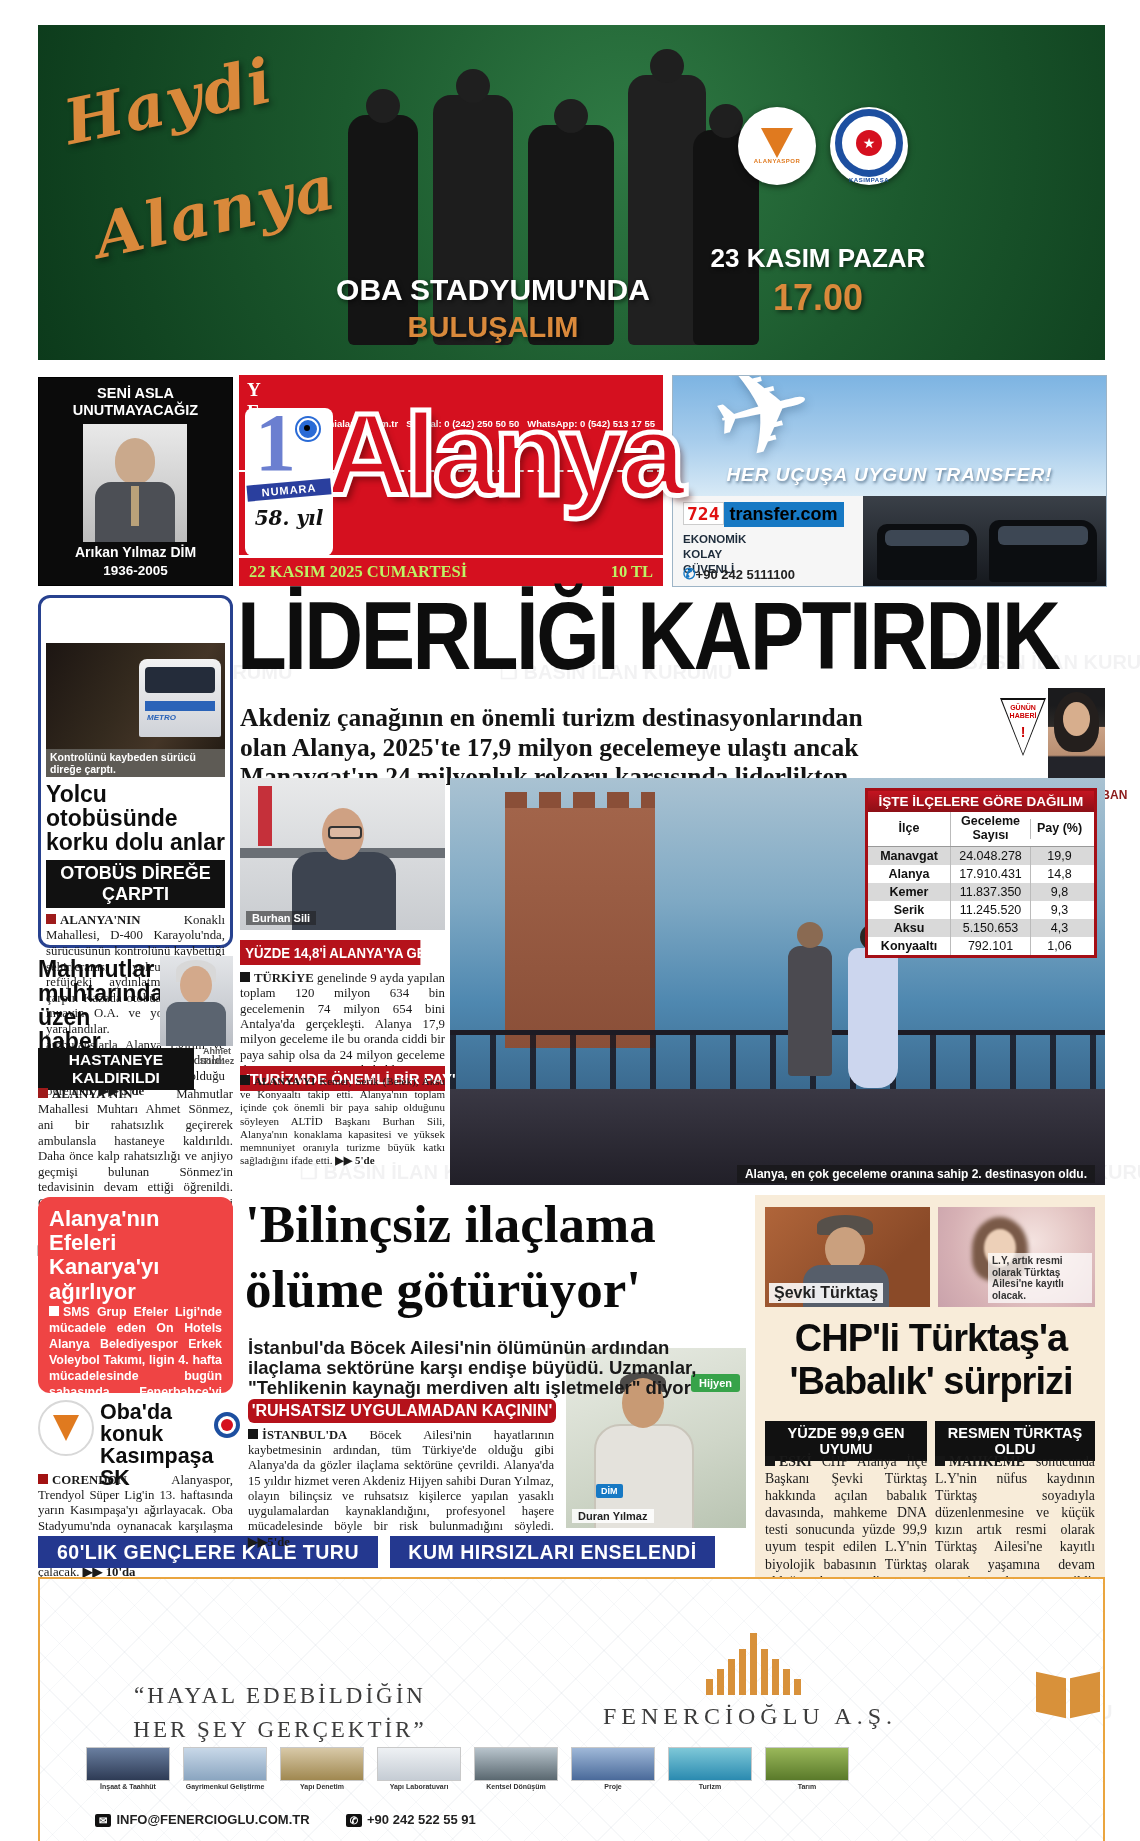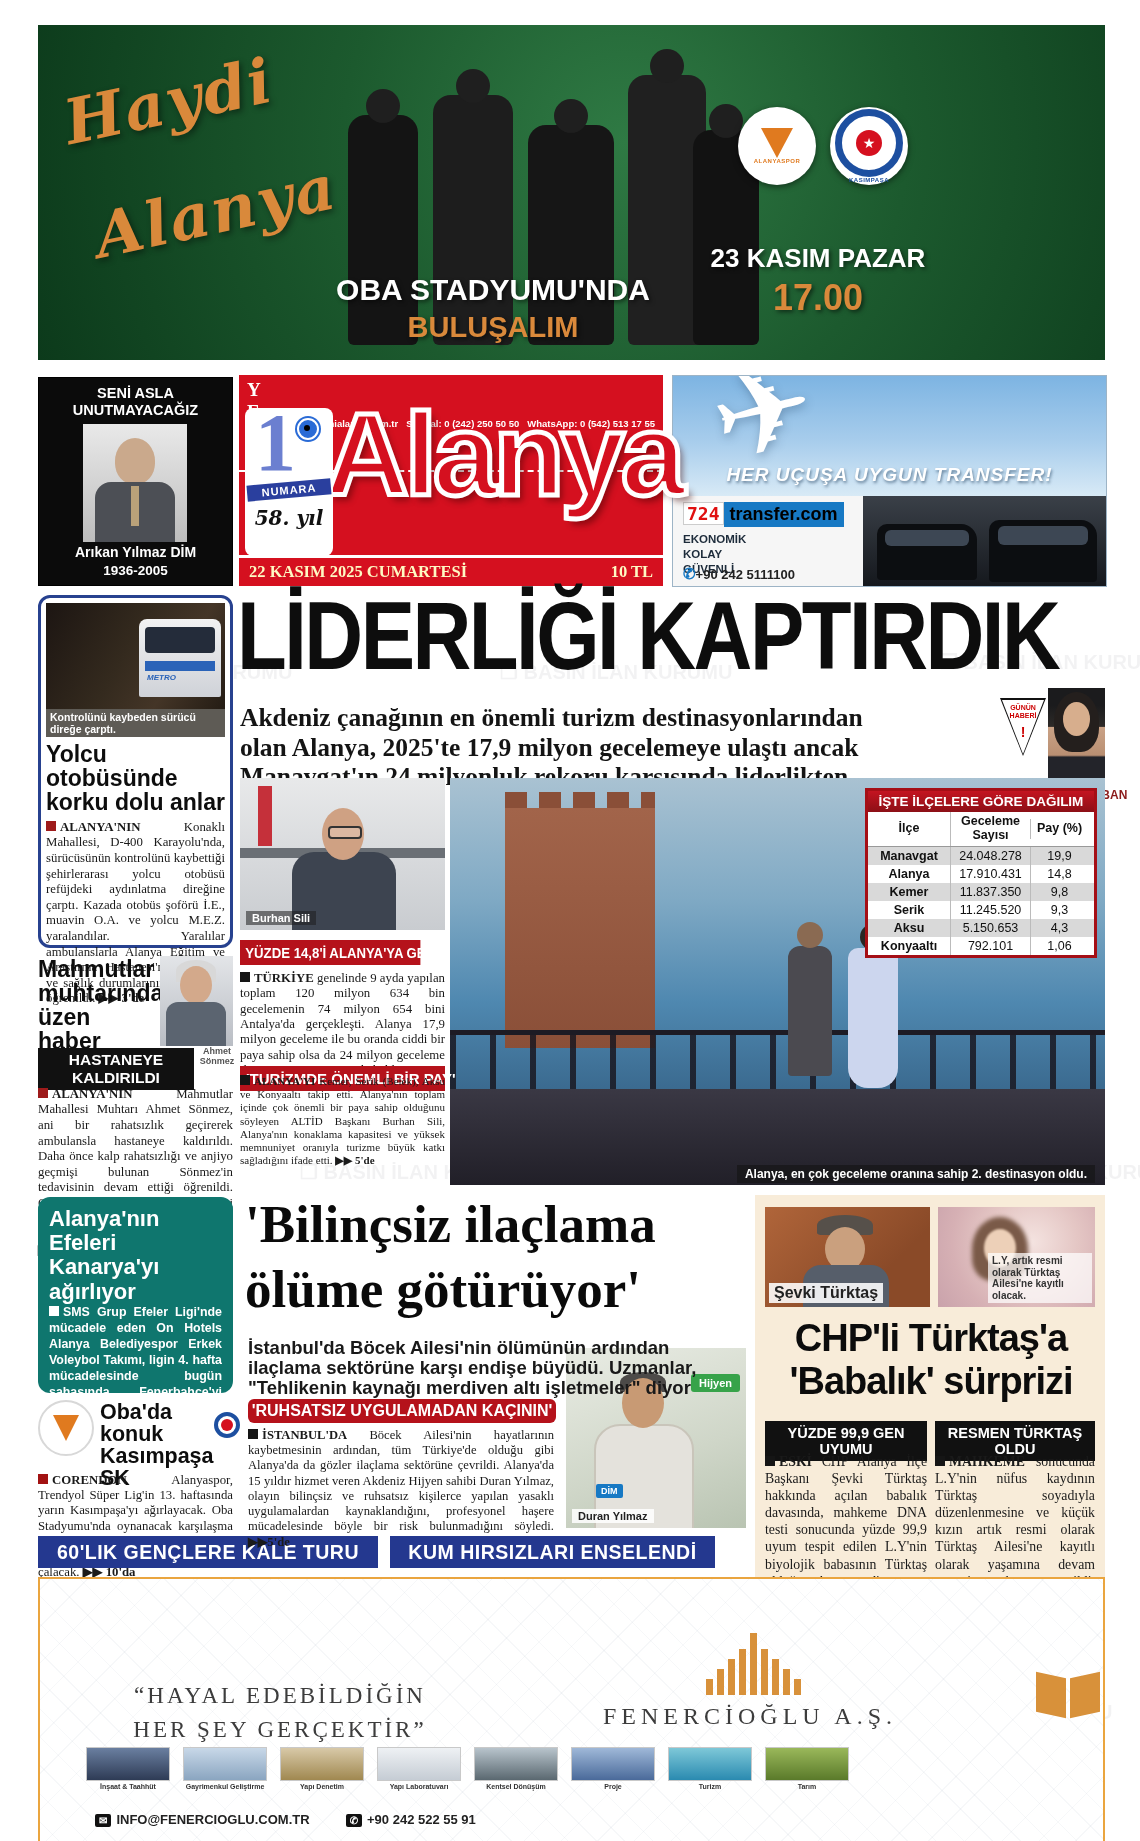--- a/index.html
+++ b/index.html
@@ -44,21 +44,21 @@
   #numara .one{position:absolute;left:10px;top:-12px;font-size:82px;font-weight:bold;color:#6b7fd0;font-family:"Liberation Serif",serif;}
   #numara .eye{position:absolute;left:52px;top:10px;width:18px;height:18px;border-radius:50%;background:#2a6bd6;border:2px solid #fff;box-shadow:0 0 0 2px #2a6bd6;}
   #numara .eye::after{content:"";position:absolute;left:5px;top:5px;width:6px;height:6px;border-radius:50%;background:#000;}
   #numara .numara{position:absolute;left:2px;top:74px;width:84px;background:#2a3f9e;color:#fff;font-size:11px;font-weight:bold;
                   text-align:center;letter-spacing:1px;transform:rotate(-5deg);padding:2px 0;}
   #numara .yil{position:absolute;left:0;top:98px;width:100%;text-align:center;font-family:"DejaVu Serif",serif;
                font-style:italic;font-weight:bold;font-size:20px;color:#111;}
   #mast-title{left:86px;top:22px;font-size:116px;font-weight:bold;letter-spacing:-4px;line-height:1;color:#d5101f;
       -webkit-text-stroke:5px #fff;text-shadow:5px 6px 6px rgba(60,0,0,.45);z-index:2;}
   #mast-date{position:absolute;left:0;right:0;bottom:0;height:28px;border-top:3px solid #fff;display:flex;
-      justify-content:space-between;align-items:center;padding:0 10px;color:#fef9c3;
+      justify-content:space-between;align-items:center;padding:0 10px;color:#bef264;
       font-family:"Liberation Serif",serif;font-weight:bold;font-size:16.5px;z-index:3;}
 
   
   #tad{left:672px;top:375px;width:433px;height:210px;border:1px solid #9db4c6;overflow:hidden;}
   #tad-sky{position:absolute;inset:0 0 90px 0;background:linear-gradient(180deg,#7db4e2,#a8cdec 55%,#d8eaf6);}
   #tad-plane{position:absolute;left:40px;top:-34px;font-size:120px;color:#fff;transform:rotate(-14deg);
              font-family:"DejaVu Sans",sans-serif;text-shadow:0 4px 10px rgba(40,70,100,.35);}
   #tad-head{position:absolute;left:0;top:88px;width:100%;text-align:center;color:#fff;font-weight:bold;
             font-style:italic;font-size:19px;letter-spacing:1px;text-shadow:1px 2px 3px rgba(30,60,90,.6);}
   #tad-bot{position:absolute;left:0;bottom:0;width:100%;height:90px;background:#e9e9e9;}
@@ -120,21 +120,21 @@
   .kicker-red{background:#b5121b;color:#fff;font-weight:bold;}
   .body-serif{font-family:"Liberation Serif",serif;text-align:justify;color:#1a1a1a;}
   .bullet{display:inline-block;width:10px;height:10px;margin-right:4px;}
   .b-red{background:#9e1b1b;} .b-black{background:#151515;} .b-white{background:#fff;} .b-dred{background:#a21212;}
   .lead-w{font-weight:bold;}
   .more{font-weight:bold;white-space:nowrap;}
 
   
   #busbox{left:38px;top:595px;width:195px;height:353px;border:3px solid #27418f;border-radius:12px;background:#fff;
           padding:5px;box-sizing:border-box;}
-  #busphoto{position:relative;width:100%;height:106px;background:linear-gradient(120deg,#1c1512 0%,#342a1e 45%,#443527 70%,#241c14 100%);overflow:hidden;}
+  #busphoto{position:relative;width:100%;height:106px;background:linear-gradient(120deg,#1c1512 0%,#342a1e 45%,#443527 70%,#241c14 100%);overflow:hidden;margin-top:40px;}
   #bus{position:absolute;right:4px;top:16px;width:82px;height:78px;background:linear-gradient(180deg,#f2f2f2,#cfd2d8);border-radius:8px 8px 2px 2px;}
   #bus .shield{position:absolute;left:6px;top:8px;width:70px;height:26px;background:#242c3a;border-radius:4px;}
   #bus .stripe{position:absolute;left:6px;top:42px;width:70px;height:10px;background:#2a63b8;}
   #bus .brand{position:absolute;left:8px;top:54px;color:#2a63b8;font-size:8px;font-style:italic;font-weight:bold;}
   #buscap{background:rgba(72,68,62,.88);color:#fff;font-size:10.5px;font-weight:bold;padding:2px 4px;}
   #bushead{font-size:23px;font-weight:bold;line-height:1.04;margin:6px 0 5px 0;color:#0d0d0d;}
   #buskick{font-size:18px;padding:3px 0;}
   #busbody{font-size:12.8px;line-height:1.22;margin-top:5px;}
 
   
@@ -142,21 +142,21 @@
   #muhhead{position:absolute;left:0;top:2px;width:118px;font-size:23px;font-weight:bold;line-height:1.04;color:#0d0d0d;}
   #muhphoto{position:absolute;left:122px;top:0;width:73px;height:90px;background:linear-gradient(180deg,#e3e5e8,#b9bdc4);overflow:hidden;}
   #muhphoto .hair{position:absolute;left:16px;top:4px;width:40px;height:22px;border-radius:50% 50% 0 0;background:#d8d8d8;}
   #muhphoto .face{position:absolute;left:20px;top:10px;width:32px;height:38px;border-radius:50%;background:#d3a98b;}
   #muhphoto .suit{position:absolute;left:6px;top:46px;width:60px;height:44px;border-radius:12px 12px 0 0;background:#5b6470;}
   #muhname{position:absolute;left:160px;top:90px;width:38px;font-size:9px;font-weight:bold;color:#555;text-align:center;line-height:1.15;}
   #muhkick{position:absolute;left:0;top:92px;width:156px;font-size:15.5px;padding:3px 0;}
   #muhbody{position:absolute;left:0;top:118px;width:195px;font-size:12.8px;line-height:1.22;}
 
   
-  #efeler{left:38px;top:1197px;width:195px;height:196px;background:#0f766e;border-radius:12px;color:#fff;
+  #efeler{left:38px;top:1197px;width:195px;height:196px;background:#ef4444;border-radius:12px;color:#fff;
           padding:10px 11px;box-sizing:border-box;}
   #efehead{font-size:22px;font-weight:bold;line-height:1.1;}
   #efebody{font-size:12.4px;font-weight:bold;line-height:1.3;text-align:justify;margin-top:6px;}
 
   
   #oba{left:38px;top:1400px;width:195px;height:136px;}
   #obalogo{position:absolute;left:0;top:0;width:56px;height:56px;}
   #obahead{position:absolute;left:62px;top:2px;width:112px;font-size:21.5px;font-weight:bold;line-height:1.02;color:#0d0d0d;}
   #obalogo2{position:absolute;left:176px;top:12px;width:26px;height:26px;}
   #obabody{position:absolute;left:0;top:60px;width:195px;font-size:12.8px;line-height:1.2;}
@@ -394,20 +394,21 @@
   <div id="busbox" class="abs">
     <div id="busphoto">
       <div id="bus">
           <div class="shield"></div>
           <div class="stripe"></div>
           <div class="brand">METRO</div>
         </div>
     </div>
     <div id="buscap">Kontrolünü kaybeden sürücü direğe çarptı.</div>
     <div id="bushead">Yolcu otobüsünde korku dolu anlar</div>
+    <div id="buskick" class="kicker-black">OTOBÜS DİREĞE ÇARPTI</div>
     <p id="busbody" class="body-serif" style="margin:5px 0 0 0;"><span class="bullet b-red"></span><span class="lead-w">ALANYA'NIN</span> <span>Konaklı Mahallesi, D-400 Karayolu'nda, sürücüsünün kontrolünü kaybettiği şehirlerarası yolcu otobüsü refüjdeki aydınlatma direğine çarptı. Kazada otobüs şoförü İ.E., muavin O.A. ve yolcu M.E.Z. yaralandılar. Yaralılar ambulanslarla Alanya Eğitim ve Araştırma Hastanesi'ne kaldırıldı ve sağlık durumlarının iyi olduğu öğrenildi.</span> <span class="more">▶▶ 3'de</span></p>
   </div>
 
   <div id="muhtar" class="abs">
     <div id="muhhead">Mahmutlar muhtarından üzen haber</div>
     <div id="muhphoto">
         <div class="hair"></div>
         <div class="face"></div>
         <div class="suit"></div>
       </div>

